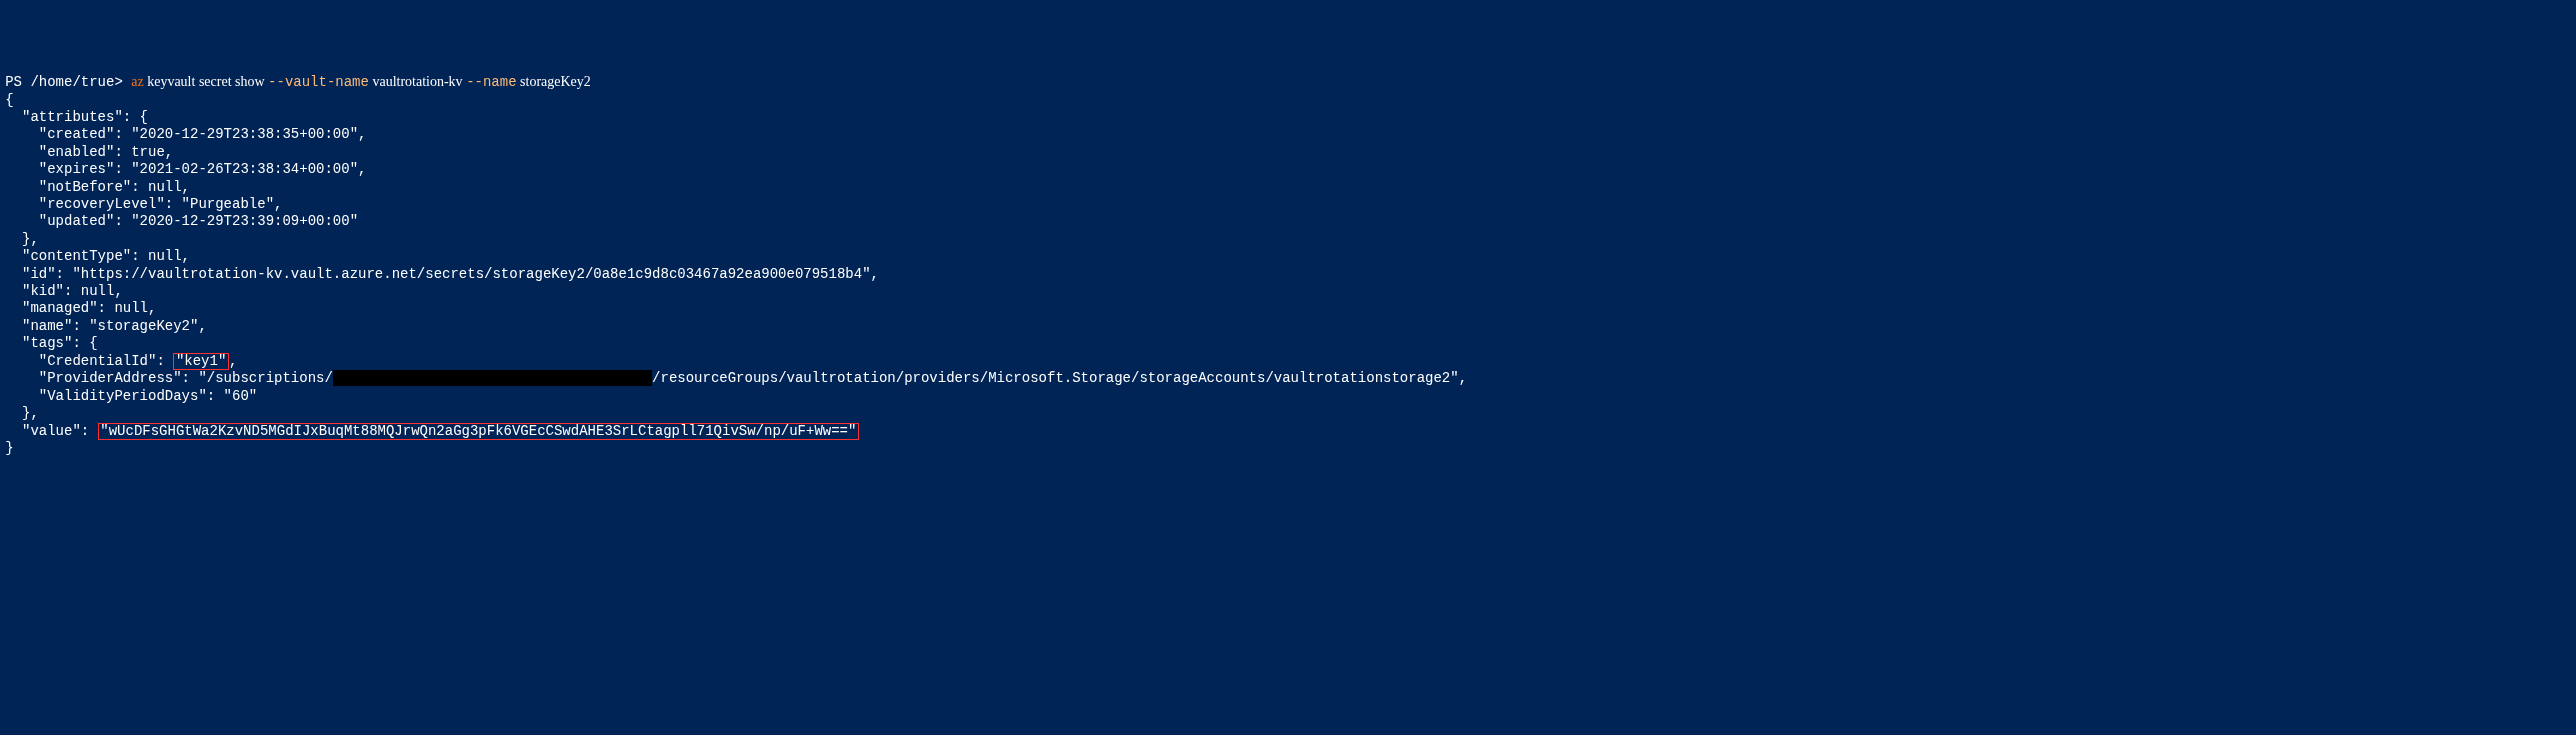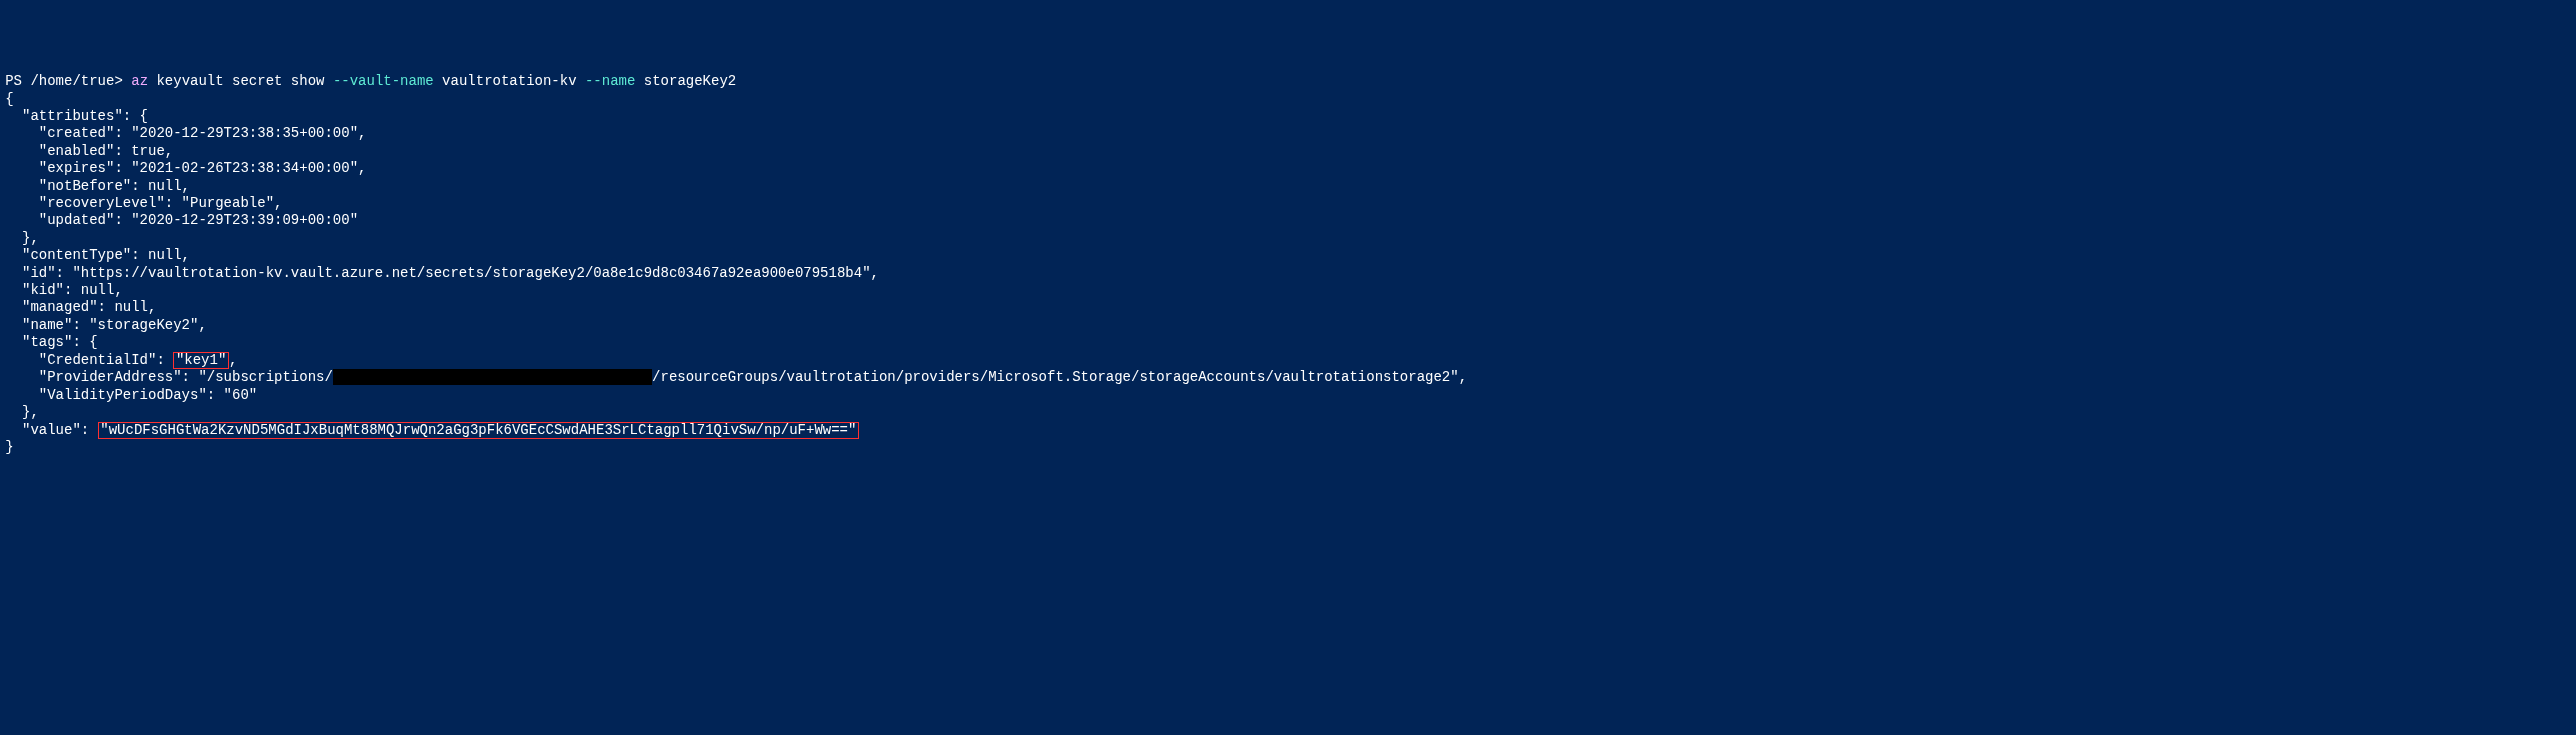--- a/index.html
+++ b/index.html
@@ -7,23 +7,23 @@
     padding: 3.5px 5.2px;
     background: #012456;
     color: #ffffff;
     font-family: Consolas, "Courier New", monospace;
     font-size: 14px;
     line-height: 17.4px;
     white-space: pre;
     overflow-x: auto;
   }
   .prompt    { color: #ffffff; }
-  .cmd       { color: #f0abfc; }
-  .flag      { color: #5eead4; }
-  .arg       { color: #ffffff; }
+  .cmd       { color: #f97316; font-family: Liberation Serif, serif; }
+  .flag      { color: #fdba74; }
+  .arg       { color: #ffffff; font-family: Liberation Serif, serif; }
   .out       { color: #ffffff; }
   .redacted  { background: #000000; color: #000000; }
   .box-red {
     border: 0.9px solid #ff3030;
     padding: 0 1.7px;
     display: inline-block;
     line-height: 15.7px;
   }
 </style>
 </head>

